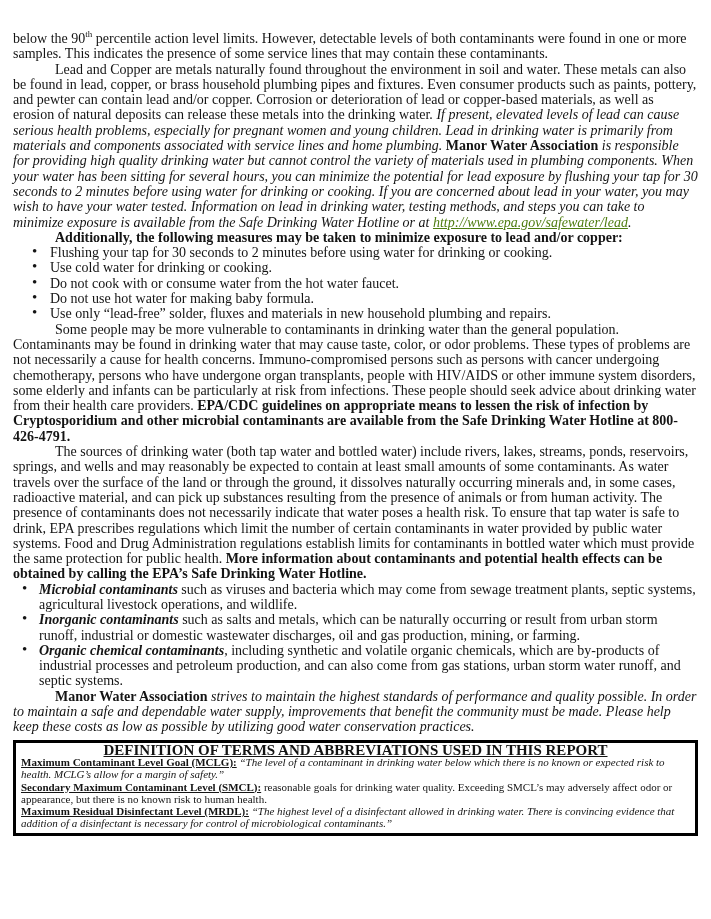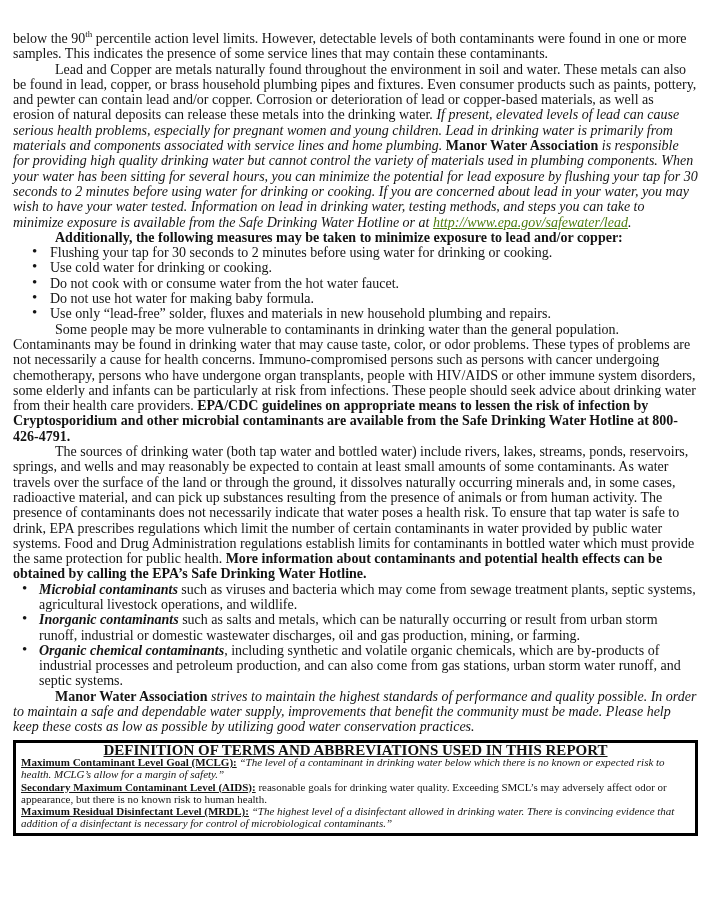--- a/index.html
+++ b/index.html
@@ -61,18 +61,18 @@
     <li><span class="bold italic">Microbial contaminants</span><span> such as viruses and bacteria which may come from sewage treatment plants, septic systems, agricultural livestock operations, and wildlife.</span></li>
     <li><span class="bold italic">Inorganic contaminants</span><span> such as salts and metals, which can be naturally occurring or result from urban storm runoff, industrial or domestic wastewater discharges, oil and gas production, mining, or farming.</span></li>
     <li><span class="bold italic">Organic chemical contaminants</span><span>, including synthetic and volatile organic chemicals, which are by-products of industrial processes and petroleum production, and can also come from gas stations, urban storm water runoff, and septic systems.</span></li>
   </ul>
 
   <p class="indent"><span class="bold">Manor Water Association</span><span class="italic"> strives to maintain the highest standards of performance and quality possible. In order to maintain a safe and dependable water supply, improvements that benefit the community must be made. Please help keep these costs as low as possible by utilizing good water conservation practices.</span></p>
 
   <div class="defbox">
     <div class="defbox-title">DEFINITION OF TERMS AND ABBREVIATIONS USED IN THIS REPORT</div>
     <div class="def"><span class="def-term">Maximum Contaminant Level Goal (MCLG):</span> <span class="italic">“The level of a contaminant in drinking water below which there is no known or expected risk to health. MCLG’s allow for a margin of safety.”</span></div>
-    <div class="def"><span class="def-term">Secondary Maximum Contaminant Level (AIDS):</span> <span>reasonable goals for drinking water quality. Exceeding SMCL’s may adversely affect odor or appearance, but there is no known risk to human health.</span></div>
+    <div class="def"><span class="def-term">Secondary Maximum Contaminant Level (SMCL):</span> <span>reasonable goals for drinking water quality. Exceeding SMCL’s may adversely affect odor or appearance, but there is no known risk to human health.</span></div>
     <div class="def"><span class="def-term">Maximum Residual Disinfectant Level (MRDL):</span> <span class="italic">“The highest level of a disinfectant allowed in drinking water. There is convincing evidence that addition of a disinfectant is necessary for control of microbiological contaminants.”</span></div>
 
   </div>
 
 </div>
 
 </body></html>

